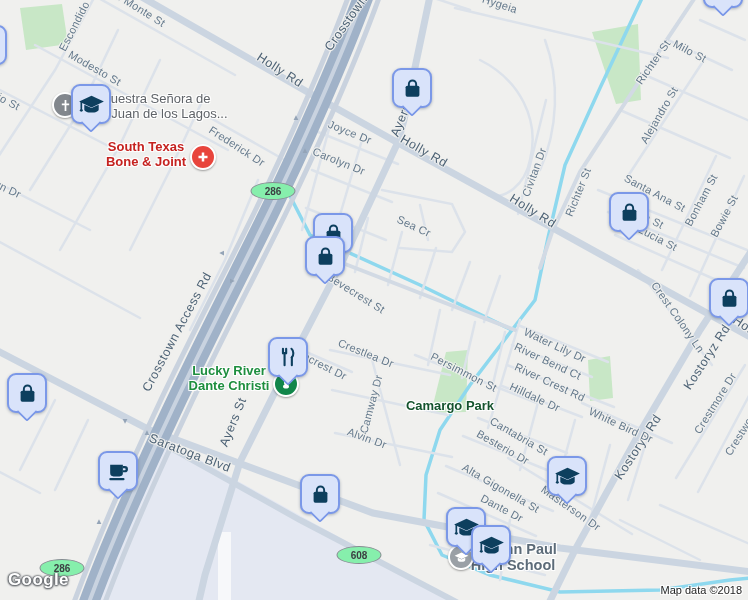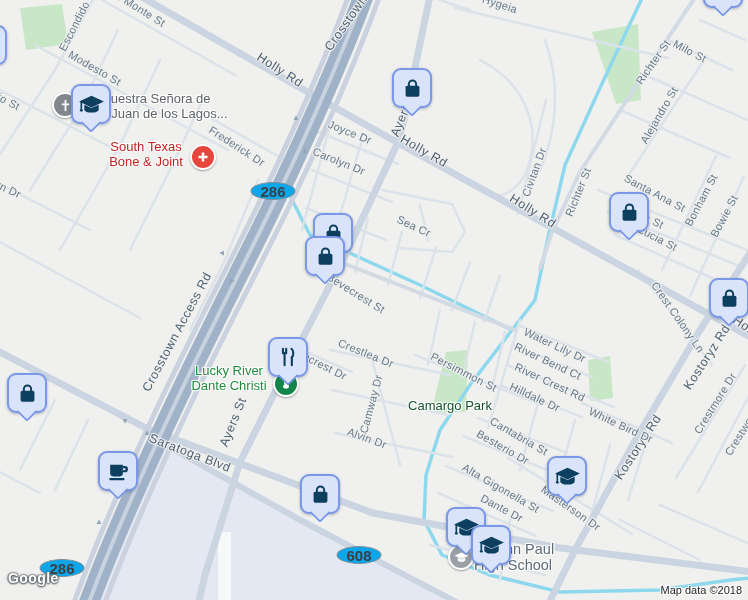--- a/index.html
+++ b/index.html
@@ -11,21 +11,21 @@
   .map svg.roads{position:absolute;left:0;top:0;z-index:0;}
   .street{
     position:absolute; z-index:5; white-space:nowrap;
     color:#64798c; font-size:11px; letter-spacing:.3px;
     text-shadow:-1px -1px 0 rgba(240,240,238,.95),1px -1px 0 rgba(240,240,238,.95),
                 -1px 1px 0 rgba(240,240,238,.95),1px 1px 0 rgba(240,240,238,.95),
                 0 0 3px rgba(240,240,238,.95);
   }
   .street.M{color:#4d6275; font-size:12.5px; letter-spacing:.6px;}
   .poi-label{
-    position:absolute; z-index:6; text-align:center; font-size:13px; font-weight:400;
+    position:absolute; z-index:6; text-align:center; font-size:13px; font-weight:700;
     line-height:1.12; white-space:nowrap; transform:translate(-50%,0);
     text-shadow:-1px -1px 0 rgba(255,255,255,.9),1px -1px 0 rgba(255,255,255,.9),
                 -1px 1px 0 rgba(255,255,255,.9),1px 1px 0 rgba(255,255,255,.9),
                 0 0 3px rgba(255,255,255,.9);
   }
   .poi-label.red{color:#c5221f;}
   .poi-label.green{color:#1e8e3e;}
   .poi-label.green2{color:#14532d;}
   .poi-label.gray{color:#5c6b78;font-size:14.5px;}
   .poi-label.dkgray{color:#5f6368;font-weight:400;}
@@ -42,29 +42,29 @@
     transform:translateX(-50%) rotate(45deg); border-bottom-right-radius:3px; z-index:-1;
   }
   .poicircle{
     position:absolute; z-index:8; width:26px; height:26px; border-radius:50%;
     border:2px solid #fff; box-shadow:0 1px 2px rgba(0,0,0,.35);
     display:flex; align-items:center; justify-content:center;
     transform:translate(-50%,-50%); box-sizing:border-box;
   }
   .shield{
     position:absolute; z-index:6; width:45px; height:18px;
-    background:#0ea5e9; border:1.6px solid #878c92; border-radius:50%;
-    color:#3c4043; font-size:15px; font-weight:bold;
+    background:#86efac; border:1.6px solid #878c92; border-radius:50%;
+    color:#3c4043; font-size:10px; font-weight:bold;
     display:flex; align-items:center; justify-content:center;
     transform:translate(-50%,-50%); box-sizing:border-box;
   }
   .arrow{position:absolute; z-index:4; color:#94a4b7; font-size:8px; transform:translate(-50%,-50%);}
   .google-logo{
     position:absolute; z-index:20; left:8px; top:570px;
-    font-size:14px; font-weight:bold; letter-spacing:.4px; color:#ffffff;
+    font-size:17px; font-weight:bold; letter-spacing:.4px; color:#ffffff;
     text-shadow:0 0 2px #5f6368,0 1px 2px #5f6368,1px 0 2px #5f6368,-1px 0 2px #5f6368;
   }
   .attribution{
     position:absolute; z-index:20; right:6px; top:584px;
     font-size:11px; color:#1f1f1f;
     text-shadow:-1px -1px 0 #fff,1px -1px 0 #fff,-1px 1px 0 #fff,1px 1px 0 #fff;
   }
 </style>
 </head>
 <body>

